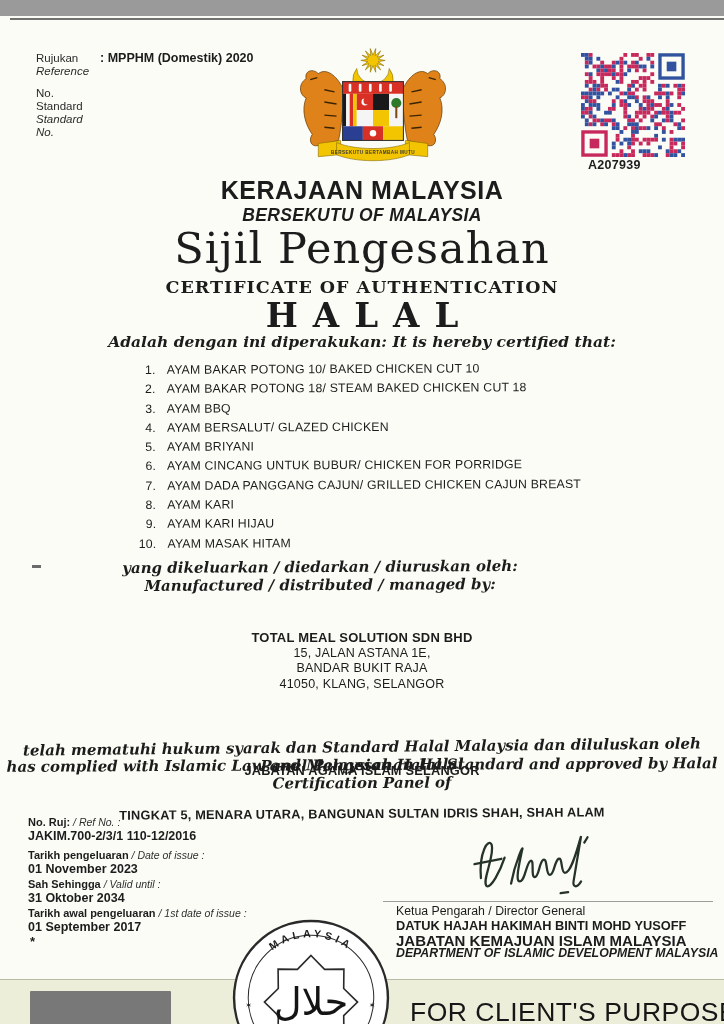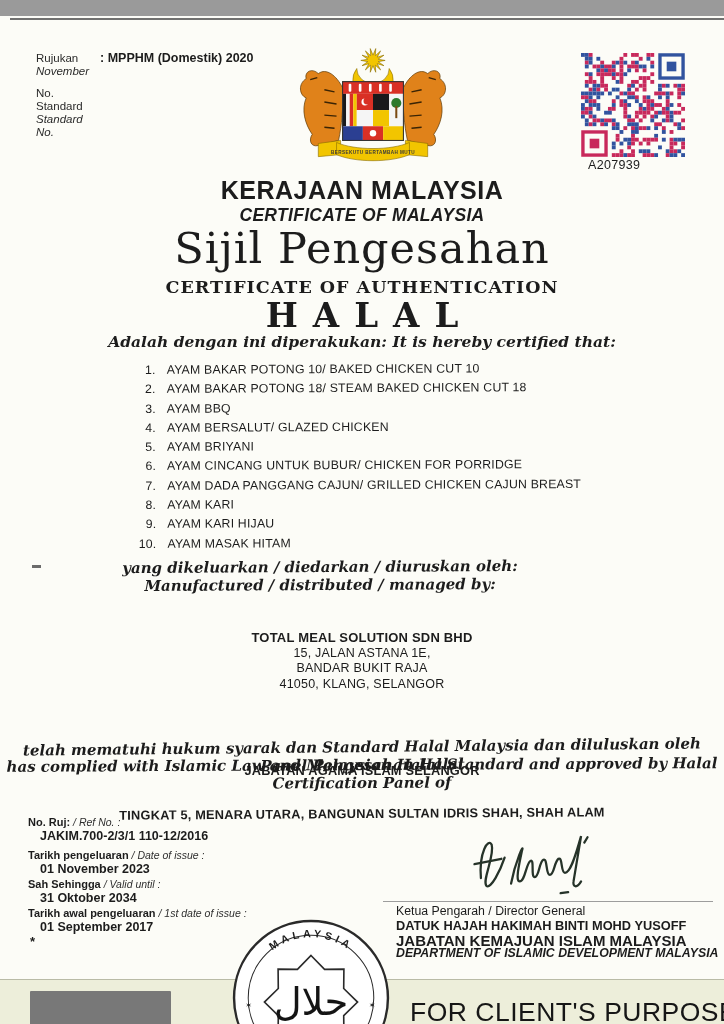--- a/index.html
+++ b/index.html
@@ -10,21 +10,21 @@
   .i{font-style:italic}
   .ctr{left:0;right:0;text-align:center}
   .scanline{top:2px;left:10px;right:0;height:2px;background:#4d4d4d;opacity:.8}
 
   
   .refblock{left:36px;top:36px;font-size:11.5px;line-height:13px}
   .refrow{display:flex;margin-bottom:9px}
   .reflabels{width:64px;color:#2a2a2a}
   .refval{font-weight:bold;font-size:12.5px;white-space:nowrap}
 
-  .qrlabel{left:588px;top:142px;font-size:12.5px;font-weight:normal;letter-spacing:.3px}
+  .qrlabel{left:588px;top:142px;font-size:12.5px;font-weight:bold;letter-spacing:.3px}
 
   
   .t-kerajaan{top:160px;font-size:25px;font-weight:bold;letter-spacing:.5px}
   .t-gov{top:189px;font-size:17.5px;font-weight:bold;font-style:italic;letter-spacing:.3px}
   .t-sijil{top:207px;font-size:43px;font-family:"DejaVu Serif",serif;letter-spacing:1px}
   .t-cert{top:261px;font-size:17.5px;font-weight:bold;font-family:"DejaVu Serif",serif;letter-spacing:1px}
   .t-halal{top:279px;font-size:34px;font-weight:bold;font-family:"DejaVu Serif",serif;letter-spacing:15px;text-indent:15px}
   .t-certified{top:316px;font-size:15.5px;font-weight:600;font-style:italic;font-family:"DejaVu Serif",serif}
 
   
@@ -43,21 +43,21 @@
   .compliance1{top:722px;font-size:15px;font-weight:600;font-style:italic;font-family:"DejaVu Serif",serif;transform:rotate(-.6deg)}
   .compliance2{top:740px;font-size:15px;font-weight:600;font-style:italic;font-family:"DejaVu Serif",serif;transform:rotate(-.3deg)}
 
   .authority1{top:747px;font-size:12.8px;font-weight:bold;letter-spacing:.2px}
   .authority2{top:790px;font-size:12.8px;font-weight:bold;letter-spacing:.2px;transform:rotate(-.4deg)}
 
   
   .det{left:28px;font-size:10.5px;line-height:11px;white-space:nowrap}
   .det .lb{font-weight:bold;font-size:11px}
   .det .le{font-style:italic;color:#2e2e2e}
-  .detv{left:40px;font-size:12.5px;font-weight:bold;white-space:nowrap}
+  .detv{left:28px;font-size:12.5px;font-weight:bold;white-space:nowrap}
   .footnote{left:30px;top:918px;font-size:13px;font-weight:bold}
 
   
   .sigline{left:383px;top:885px;width:330px;height:1px;background:#9d9d9d}
   .sgn{left:396px;width:336px;text-align:left;white-space:nowrap}
   .sgn1{top:888px;font-size:12.3px}
   .sgn2{top:902px;font-size:12.8px;font-weight:bold}
   .sgn3{top:916px;font-size:15px;font-weight:bold}
   .sgn4{top:930px;font-size:12.3px;font-weight:bold;font-style:italic}
 
@@ -70,21 +70,21 @@
 <body>
 
 <div class="page">
 
   <div class="abs scanline"></div>
 
   <div class="abs refblock">
     <div class="refrow">
       <div class="reflabels">
         <div>Rujukan</div>
-        <div class="i">November</div>
+        <div class="i">Reference</div>
       </div>
       <div class="refval">: MPPHM (Domestik) 2020</div>
     </div>
     <div class="refrow">
       <div class="reflabels">
         <div>No.</div>
         <div>Standard</div>
         <div class="i">Standard</div>
         <div class="i">No.</div>
       </div>
@@ -451,21 +451,21 @@
       <rect x="96" y="104" width="4" height="4" fill="#31539f"></rect>
       <rect x="104" y="104" width="4" height="4" fill="#31539f"></rect>
       <rect x="2" y="82" width="24" height="24" fill="none" stroke="#c8295c" stroke-width="3.5"></rect>
       <rect x="9" y="89" width="10" height="10" fill="#c8295c"></rect>
       <rect x="82" y="2" width="24" height="24" fill="none" stroke="#31539f" stroke-width="3.5"></rect>
       <rect x="89" y="9" width="10" height="10" fill="#31539f"></rect>
     </svg>
   <div class="abs qrlabel">A207939</div>
 
   <div class="abs ctr t-kerajaan">KERAJAAN MALAYSIA</div>
-  <div class="abs ctr t-gov">CERTIFICATE OF MALAYSIA</div>
+  <div class="abs ctr t-gov">BERSEKUTU OF MALAYSIA</div>
   <div class="abs ctr t-sijil">Sijil Pengesahan</div>
   <div class="abs ctr t-cert">CERTIFICATE OF AUTHENTICATION</div>
   <div class="abs ctr t-certified">Adalah dengan ini diperakukan: It is hereby certified that:</div>
   <div class="abs ctr t-halal">HALAL</div>
 
   <div class="abs plist">
     <div class="prow">
         <span class="pnum">1.</span>
         <span>AYAM BAKAR POTONG 10/ BAKED CHICKEN CUT 10</span>
       </div>

